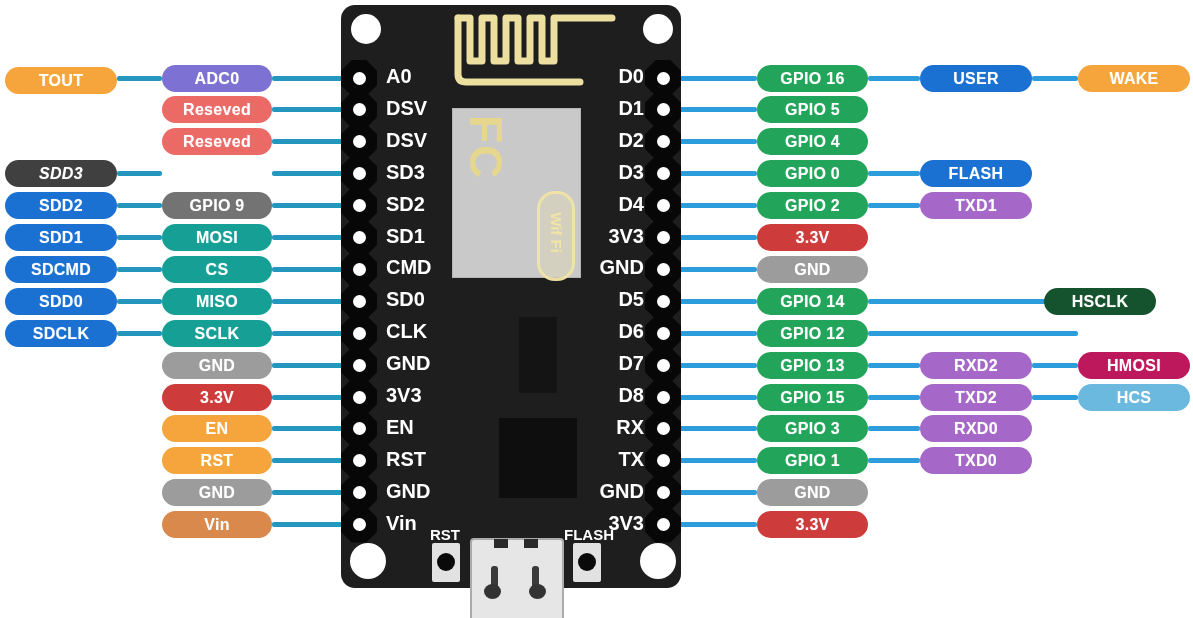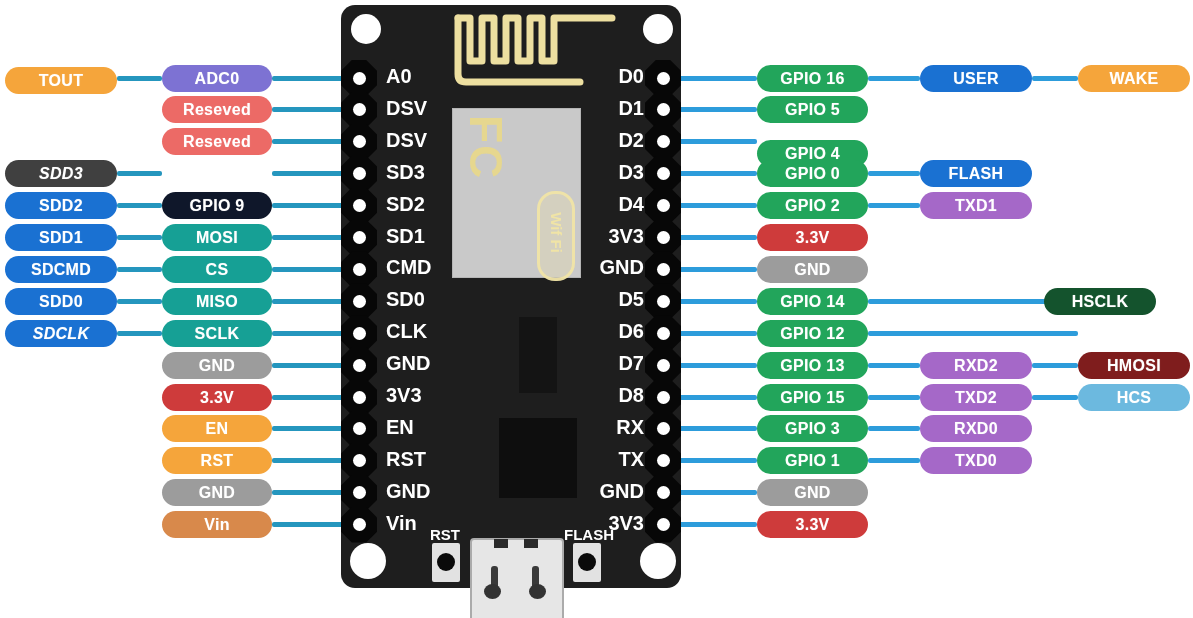--- a/index.html
+++ b/index.html
@@ -107,21 +107,21 @@
     <div class="pin-label" style="left: 386px; top: 128.8px;">DSV</div>
     <div class="wire" style="left: 272px; width: 87px; top: 171.2px; background: rgb(37, 150, 190); z-index: 2;"></div>
     <div class="wire" style="left: 117px; width: 45px; top: 171.2px; background: rgb(37, 150, 190); z-index: 2;"></div>
     <div class="pill" style="left: 5px; width: 112px; top: 160.2px; background: #404040; font-style: italic;">SDD3</div>
     <div class="pin-oct" style="left: 341px; top: 155.7px;">
       <div class="pin-dot"></div>
     </div>
     <div class="pin-label" style="left: 386px; top: 160.7px;">SD3</div>
     <div class="wire" style="left: 272px; width: 87px; top: 203.1px; background: rgb(37, 150, 190); z-index: 2;"></div>
     <div class="wire" style="left: 117px; width: 45px; top: 203.1px; background: rgb(37, 150, 190); z-index: 2;"></div>
-    <div class="pill" style="left: 162px; width: 110px; top: 192.1px; background: #0f172a;">GPIO 9</div>
+    <div class="pill" style="left: 162px; width: 110px; top: 192.1px; background: #737373;">GPIO 9</div>
     <div class="pill" style="left: 5px; width: 112px; top: 192.1px; background: rgb(26, 113, 210);">SDD2</div>
     <div class="pin-oct" style="left: 341px; top: 187.6px;">
       <div class="pin-dot"></div>
     </div>
     <div class="pin-label" style="left: 386px; top: 192.6px;">SD2</div>
     <div class="wire" style="left: 272px; width: 87px; top: 235px; background: rgb(37, 150, 190); z-index: 2;"></div>
     <div class="wire" style="left: 117px; width: 45px; top: 235px; background: rgb(37, 150, 190); z-index: 2;"></div>
     <div class="pill" style="left: 162px; width: 110px; top: 224px; background: rgb(22, 160, 149);">MOSI</div>
     <div class="pill" style="left: 5px; width: 112px; top: 224px; background: rgb(26, 113, 210);">SDD1</div>
     <div class="pin-oct" style="left: 341px; top: 219.5px;">
@@ -140,21 +140,21 @@
     <div class="wire" style="left: 117px; width: 45px; top: 298.8px; background: rgb(37, 150, 190); z-index: 2;"></div>
     <div class="pill" style="left: 162px; width: 110px; top: 287.8px; background: rgb(22, 160, 149);">MISO</div>
     <div class="pill" style="left: 5px; width: 112px; top: 287.8px; background: rgb(26, 113, 210);">SDD0</div>
     <div class="pin-oct" style="left: 341px; top: 283.3px;">
       <div class="pin-dot"></div>
     </div>
     <div class="pin-label" style="left: 386px; top: 288.3px;">SD0</div>
     <div class="wire" style="left: 272px; width: 87px; top: 330.7px; background: rgb(37, 150, 190); z-index: 2;"></div>
     <div class="wire" style="left: 117px; width: 45px; top: 330.7px; background: rgb(37, 150, 190); z-index: 2;"></div>
     <div class="pill" style="left: 162px; width: 110px; top: 319.7px; background: rgb(22, 160, 149);">SCLK</div>
-    <div class="pill" style="left: 5px; width: 112px; top: 319.7px; background: rgb(26, 113, 210); font-style: italic;">SDCLK</div>
+    <div class="pill" style="left: 5px; width: 112px; top: 319.7px; background: rgb(26, 113, 210);">SDCLK</div>
     <div class="pin-oct" style="left: 341px; top: 315.2px;">
       <div class="pin-dot"></div>
     </div>
     <div class="pin-label" style="left: 386px; top: 320.2px;">CLK</div>
     <div class="wire" style="left: 272px; width: 87px; top: 362.6px; background: rgb(37, 150, 190); z-index: 2;"></div>
     <div class="pill" style="left: 162px; width: 110px; top: 351.6px; background: rgb(156, 156, 156);">GND</div>
     <div class="pin-oct" style="left: 341px; top: 347.1px;">
       <div class="pin-dot"></div>
     </div>
     <div class="pin-label" style="left: 386px; top: 352.1px;">GND</div>
@@ -198,21 +198,21 @@
       <div class="pin-dot"></div>
     </div>
     <div class="pin-label right" style="left: 562px; top: 65px;">D0</div>
     <div class="wire" style="left: 663px; width: 94px; top: 107.4px; background: rgb(45, 156, 219); z-index: 2;"></div>
     <div class="pill" style="left: 757px; width: 111px; top: 96.4px; background: rgb(34, 165, 91);">GPIO 5</div>
     <div class="pin-oct" style="left: 645px; top: 91.9px;">
       <div class="pin-dot"></div>
     </div>
     <div class="pin-label right" style="left: 562px; top: 96.9px;">D1</div>
     <div class="wire" style="left: 663px; width: 94px; top: 139.3px; background: rgb(45, 156, 219); z-index: 2;"></div>
-    <div class="pill" style="left: 757px; width: 111px; top: 128.3px; background: rgb(34, 165, 91); margin-top: 12px;">GPIO 4</div>
+    <div class="pill" style="left: 757px; width: 111px; top: 128.3px; background: rgb(34, 165, 91);">GPIO 4</div>
     <div class="pin-oct" style="left: 645px; top: 123.8px;">
       <div class="pin-dot"></div>
     </div>
     <div class="pin-label right" style="left: 562px; top: 128.8px;">D2</div>
     <div class="wire" style="left: 663px; width: 94px; top: 171.2px; background: rgb(45, 156, 219); z-index: 2;"></div>
     <div class="wire" style="left: 868px; width: 52px; top: 171.2px; background: rgb(45, 156, 219); z-index: 2;"></div>
     <div class="pill" style="left: 757px; width: 111px; top: 160.2px; background: rgb(34, 165, 91);">GPIO 0</div>
     <div class="pill" style="left: 920px; width: 112px; top: 160.2px; background: rgb(26, 113, 210);">FLASH</div>
     <div class="pin-oct" style="left: 645px; top: 155.7px;">
       <div class="pin-dot"></div>
@@ -251,21 +251,21 @@
     <div class="pill" style="left: 757px; width: 111px; top: 319.7px; background: rgb(34, 165, 91);">GPIO 12</div>
     <div class="pin-oct" style="left: 645px; top: 315.2px;">
       <div class="pin-dot"></div>
     </div>
     <div class="pin-label right" style="left: 562px; top: 320.2px;">D6</div>
     <div class="wire" style="left: 663px; width: 94px; top: 362.6px; background: rgb(45, 156, 219); z-index: 2;"></div>
     <div class="wire" style="left: 868px; width: 52px; top: 362.6px; background: rgb(45, 156, 219); z-index: 2;"></div>
     <div class="wire" style="left: 1032px; width: 46px; top: 362.6px; background: rgb(45, 156, 219); z-index: 2;"></div>
     <div class="pill" style="left: 757px; width: 111px; top: 351.6px; background: rgb(34, 165, 91);">GPIO 13</div>
     <div class="pill" style="left: 920px; width: 112px; top: 351.6px; background: rgb(165, 104, 200);">RXD2</div>
-    <div class="pill" style="left: 1078px; width: 112px; top: 351.6px; background: #7f1d1d;">HMOSI</div>
+    <div class="pill" style="left: 1078px; width: 112px; top: 351.6px; background: #be185d;">HMOSI</div>
     <div class="pin-oct" style="left: 645px; top: 347.1px;">
       <div class="pin-dot"></div>
     </div>
     <div class="pin-label right" style="left: 562px; top: 352.1px;">D7</div>
     <div class="wire" style="left: 663px; width: 94px; top: 394.5px; background: rgb(45, 156, 219); z-index: 2;"></div>
     <div class="wire" style="left: 868px; width: 52px; top: 394.5px; background: rgb(45, 156, 219); z-index: 2;"></div>
     <div class="wire" style="left: 1032px; width: 46px; top: 394.5px; background: rgb(45, 156, 219); z-index: 2;"></div>
     <div class="pill" style="left: 757px; width: 111px; top: 383.5px; background: rgb(34, 165, 91);">GPIO 15</div>
     <div class="pill" style="left: 920px; width: 112px; top: 383.5px; background: rgb(165, 104, 200);">TXD2</div>
     <div class="pill" style="left: 1078px; width: 112px; top: 383.5px; background: rgb(108, 185, 223);">HCS</div>

